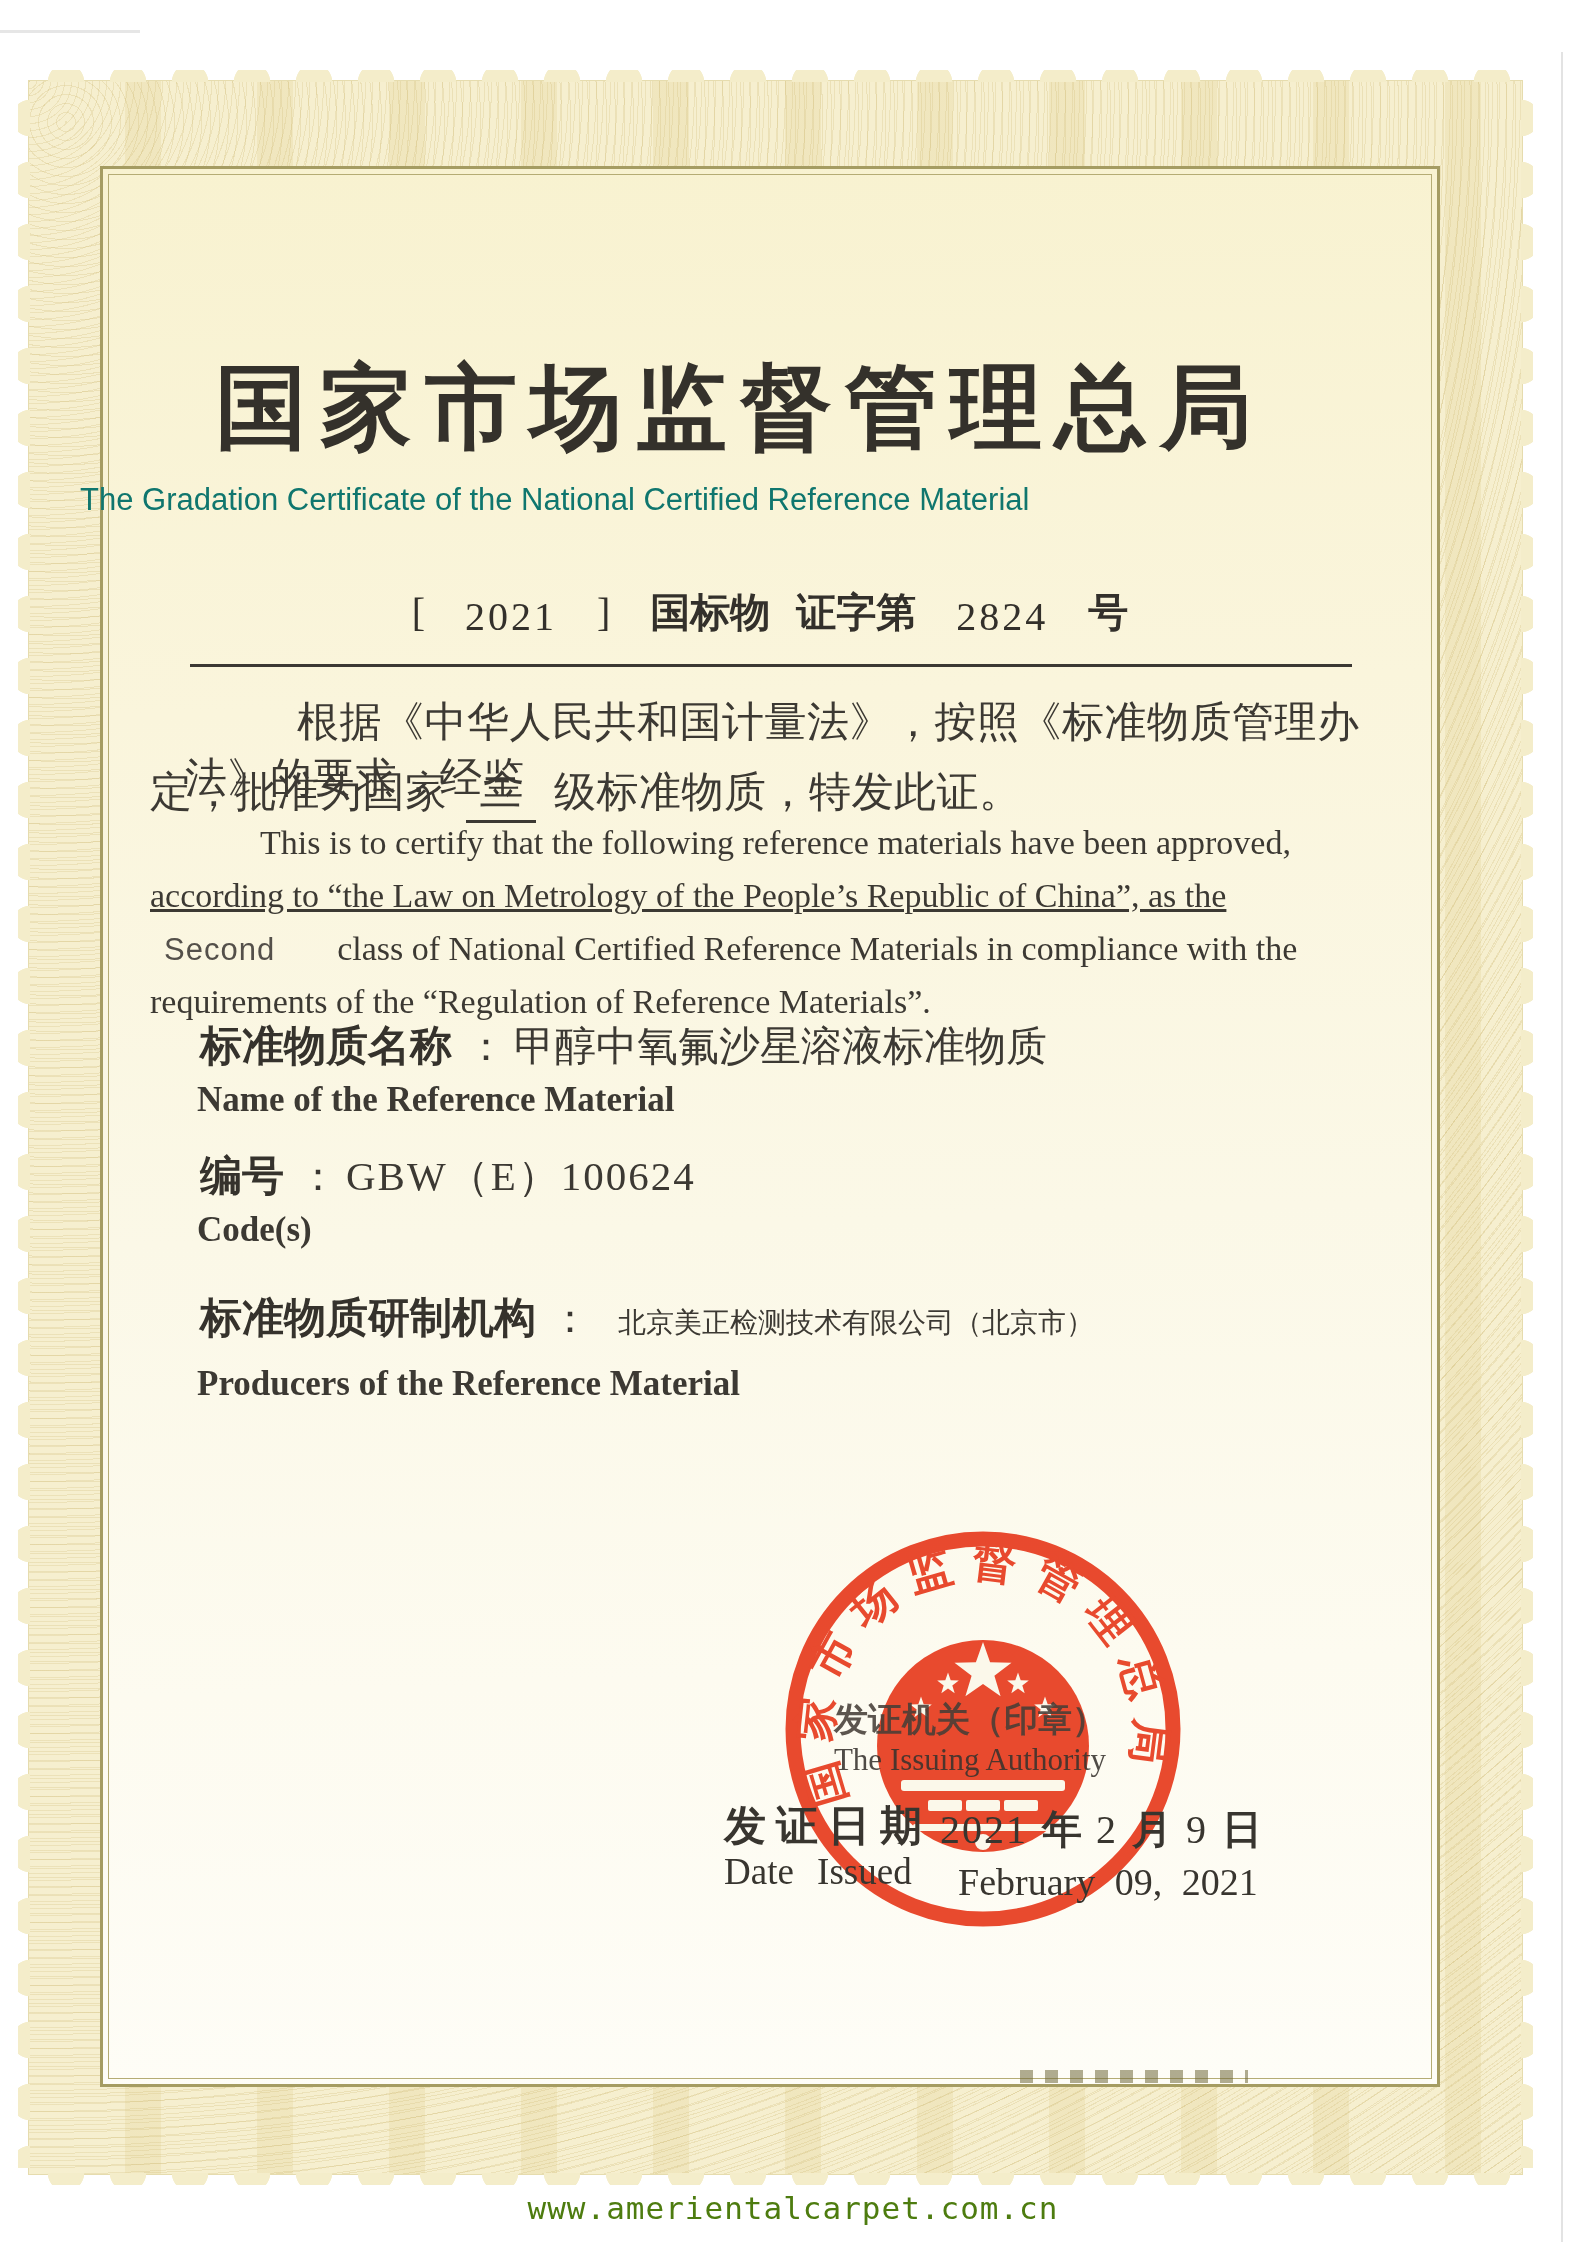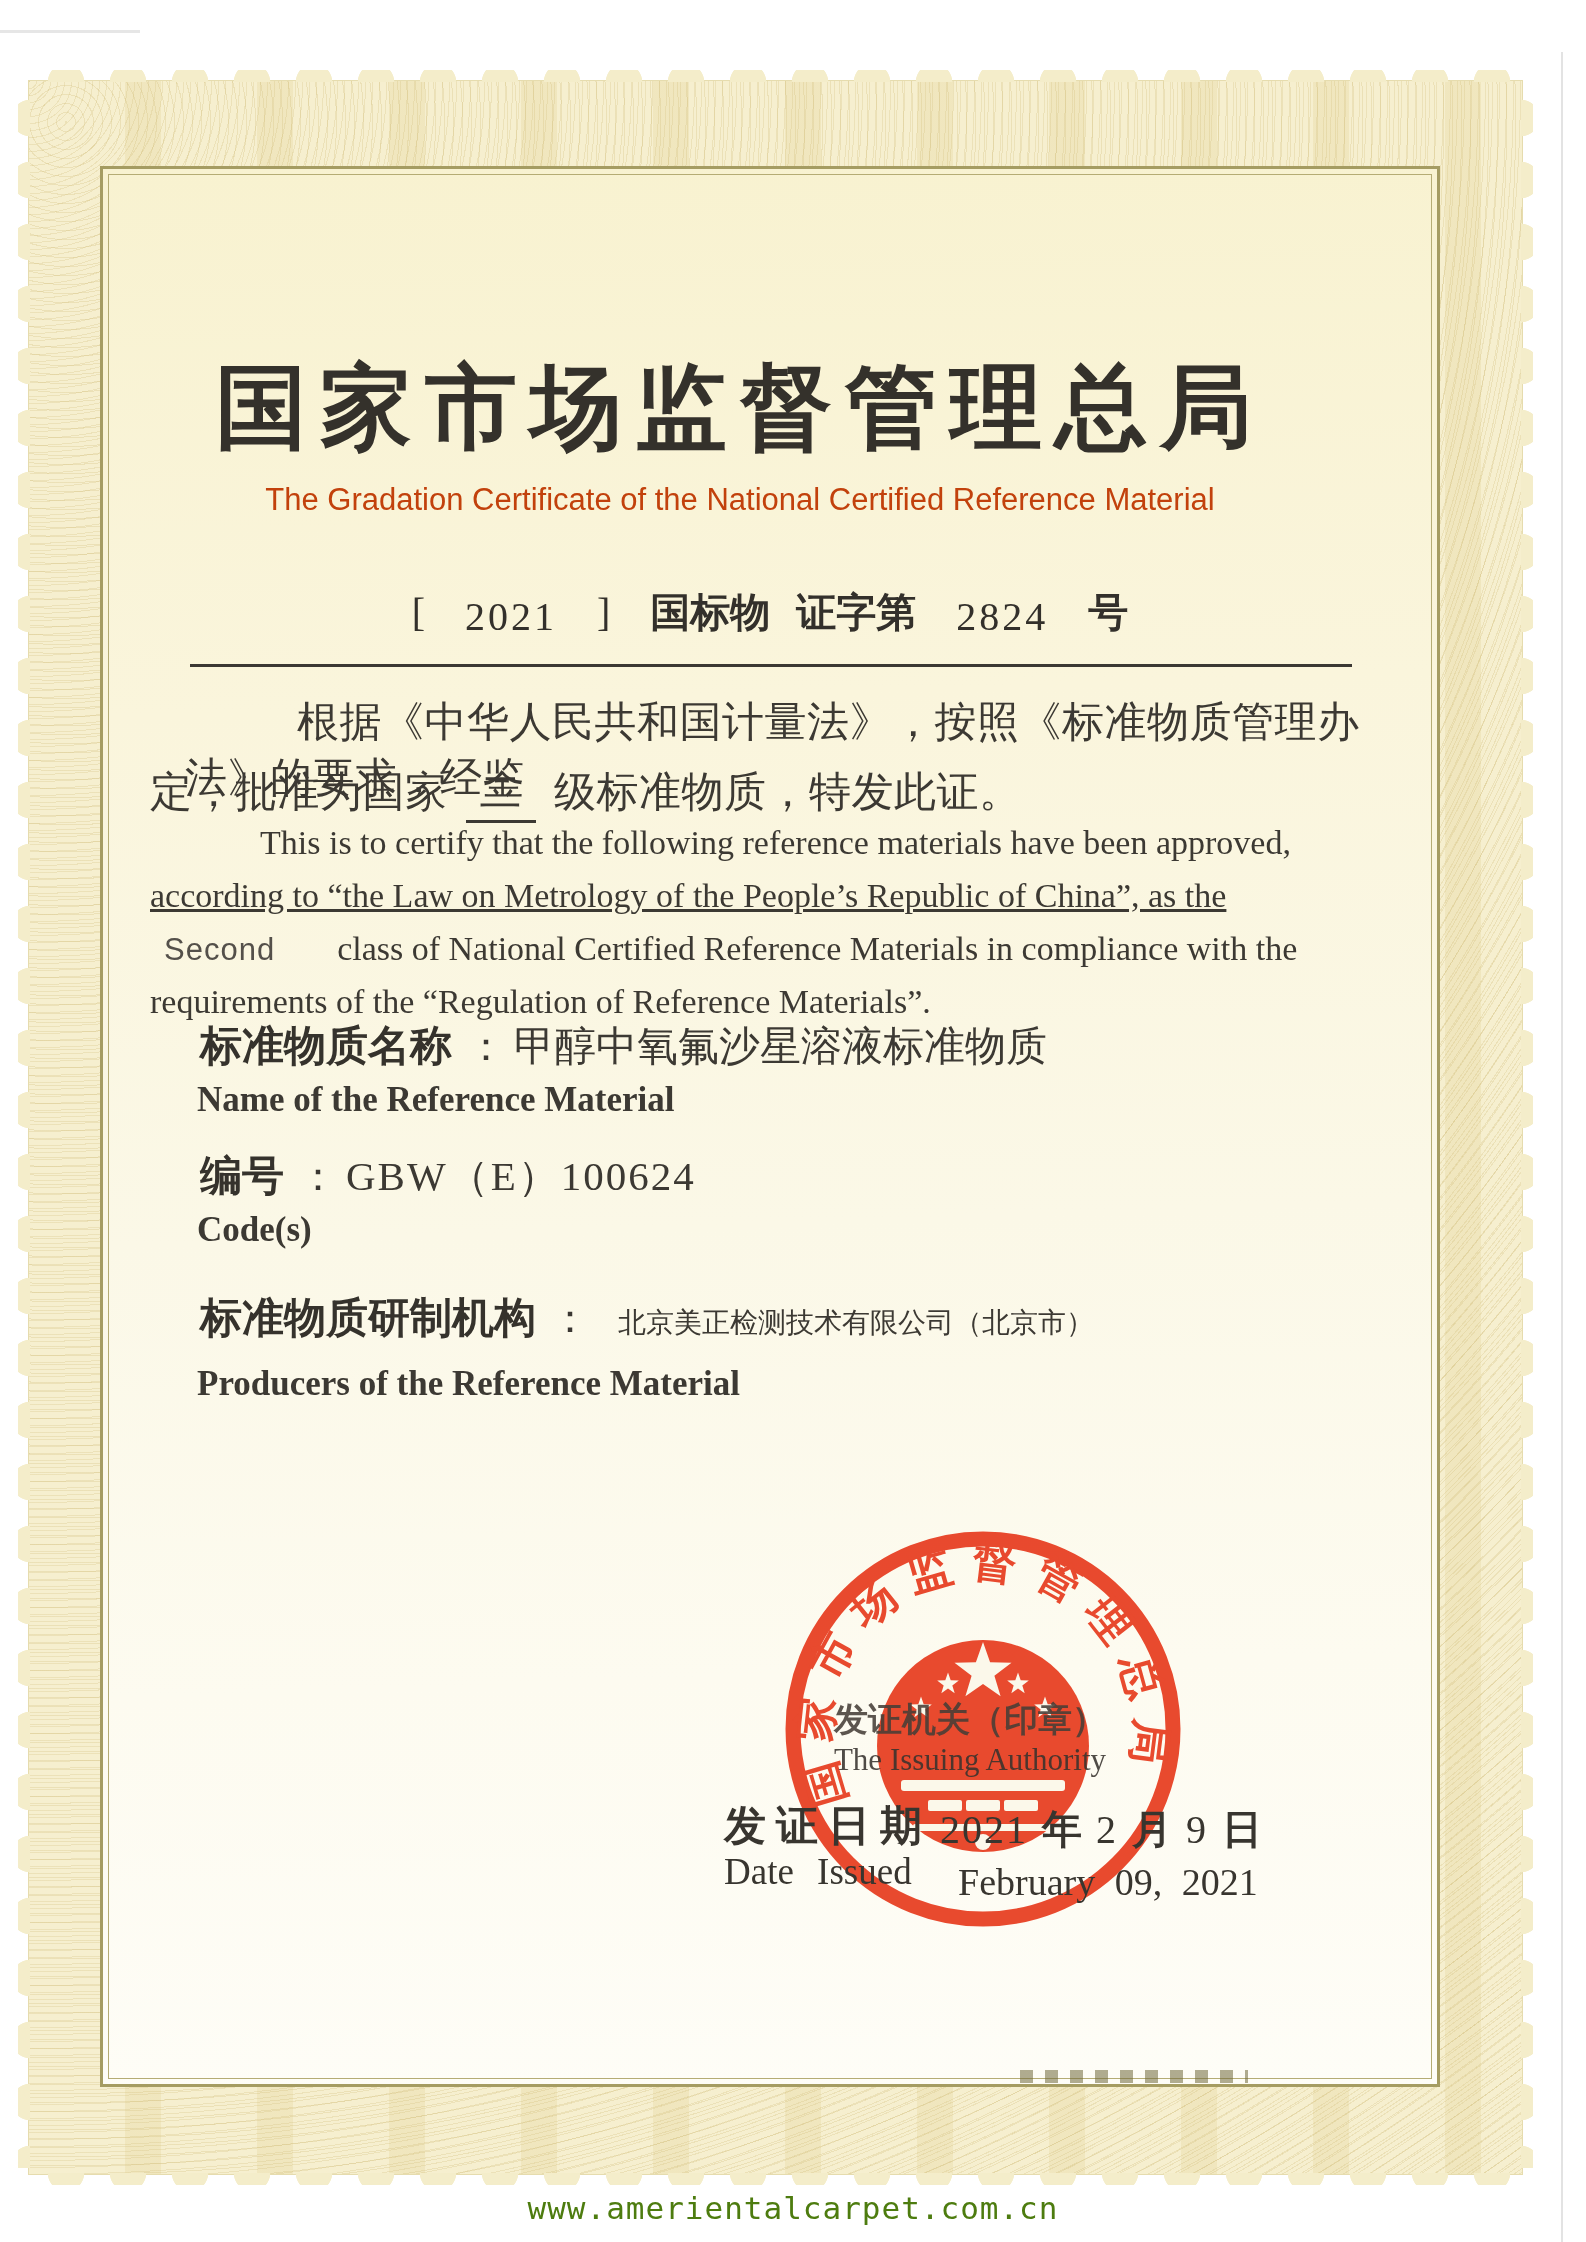--- a/index.html
+++ b/index.html
@@ -36,22 +36,22 @@
     box-sizing:border-box;}
 
   
   .edge-line-right{position:absolute;left:1561px;top:52px;width:2px;height:2190px;background:#cccccc;opacity:.55;}
   .edge-streak-top{position:absolute;left:0;top:30px;width:140px;height:3px;background:#d6d6d6;opacity:.6;}
 
   
   .title{left:80px;top:346px;width:1320px;text-align:center;
     font-size:92px;font-weight:700;letter-spacing:13px;color:#34312b;
     font-family:"Liberation Serif","DejaVu Serif",serif;}
-  .subtitle{left:80px;top:482px;width:1320px;text-align:center;
-    font-size:31px;color:#c2410c;font-family:"Liberation Sans","DejaVu Sans",sans-serif;}
+  .subtitle{left:80px;top:482px;width:1320px;text-align:left;
+    font-size:31px;color:#0f766e;font-family:"Liberation Sans","DejaVu Sans",sans-serif;}
 
   .certline{left:103px;top:585px;width:1334px;display:flex;justify-content:center;
     align-items:baseline;gap:0;font-size:40px;color:#33302b;}
   .certline .cn{font-weight:700;}
   .certline .val{letter-spacing:3px;position:relative;top:4px;}
   .certline .gap-s{display:inline-block;width:26px;}
   .certline .gap-m{display:inline-block;width:40px;}
   .rule{left:190px;top:664px;width:1162px;height:3px;background:#3b3833;}
 
   .cnpara{left:150px;width:1246px;font-size:42px;color:#3c3933;letter-spacing:.5px;}

